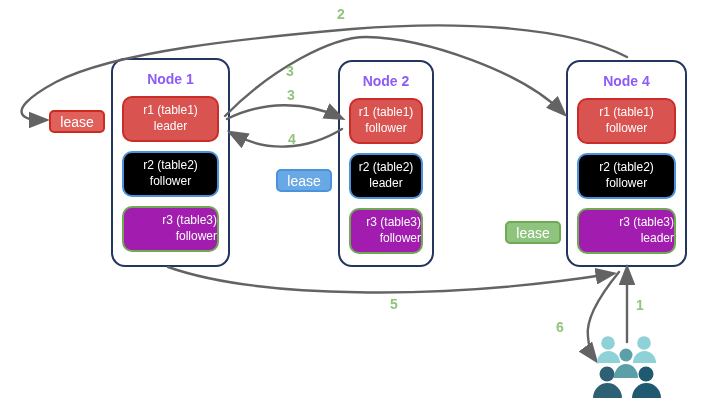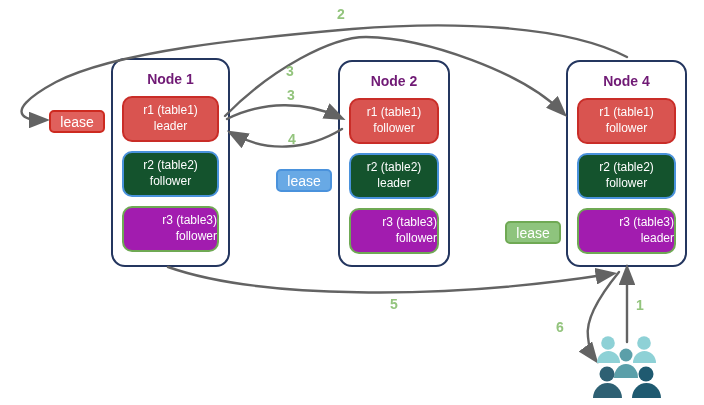--- a/index.html
+++ b/index.html
@@ -7,30 +7,30 @@
     position:relative;width:704px;height:405px;background:#ffffff;
     font-family:"Liberation Sans",sans-serif;overflow:hidden;
   }
   
   .node{
     position:absolute;background:#fff;border:2px solid #24365f;border-radius:14px;
     box-sizing:border-box;display:flex;flex-direction:column;align-items:center;
     padding:11px 9px 0 9px;z-index:2;
   }
   .n1{left:111px;top:58px;width:119px;height:209px;}
-  .n2{left:338px;top:60px;width:112px;height:207px;}
+  .n2{left:338px;top:60px;width:96px;height:207px;}
   .n3{left:566px;top:60px;width:121px;height:207px;}
-  .node-title{font-size:14px;font-weight:bold;color:#701a75;margin-bottom:9px;}
+  .node-title{font-size:14px;font-weight:bold;color:#8b5cf6;margin-bottom:9px;}
   .replica{
     width:100%;height:46px;border-radius:10px;border:2px solid;box-sizing:border-box;
     display:flex;flex-direction:column;align-items:center;justify-content:center;
     color:#fdfdfd;font-size:12px;line-height:1.3;margin-bottom:9px;text-align:center;
   }
   .replica.red{background:#d95450;border-color:#c92d28;}
-  .replica.blue{background:#14532d;border-color:#4a92dc;}
+  .replica.blue{background:#000000;border-color:#4a92dc;}
   .replica.green{background:#a21caf;border-color:#6fa954;align-items:flex-end;}
   
   .lease{
     position:absolute;width:56px;height:23px;border-radius:5px;border:2px solid;
     box-sizing:border-box;color:#fff;font-size:14px;display:flex;align-items:center;
     justify-content:center;z-index:2;
   }
   .lease-red{left:49px;top:110px;background:#e0605c;border-color:#cd2a20;}
   .lease-blue{left:276px;top:169px;background:#68a9e5;border-color:#4a92dc;}
   .lease-green{left:505px;top:221px;background:#8ec47d;border-color:#6fa954;}

